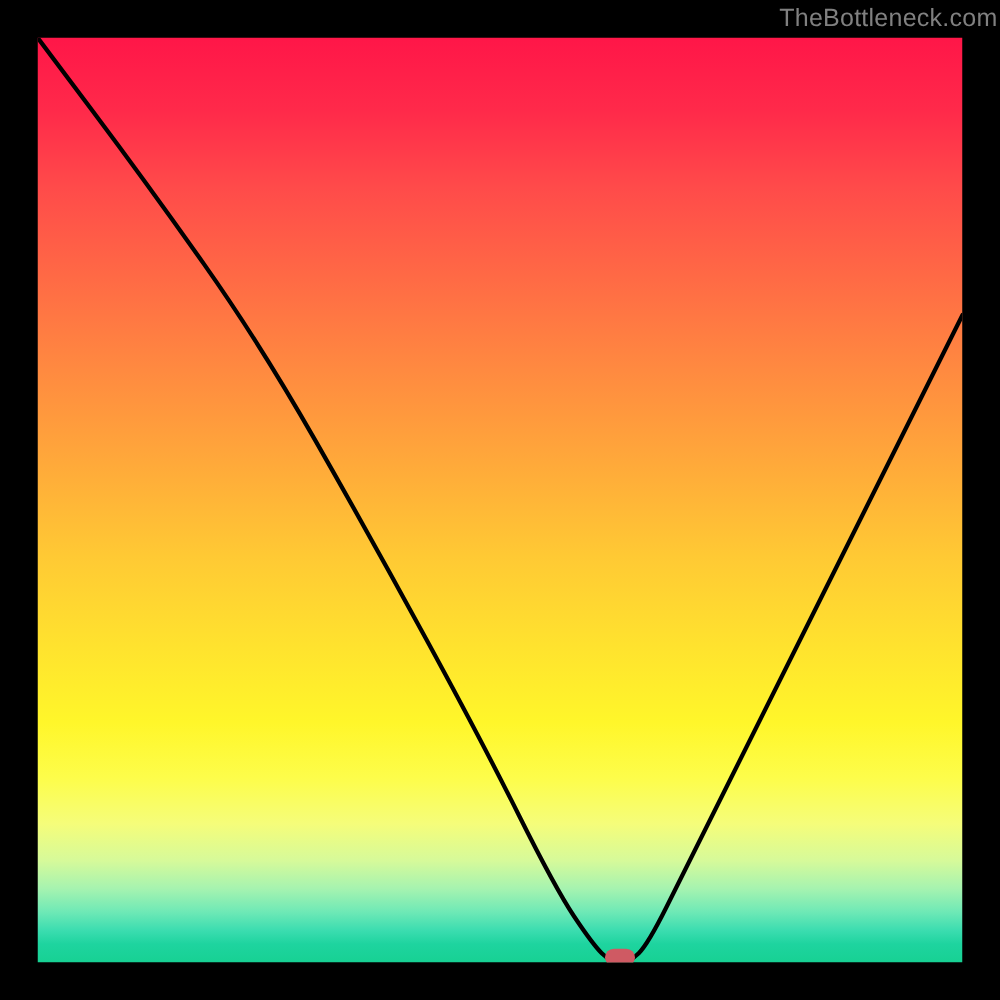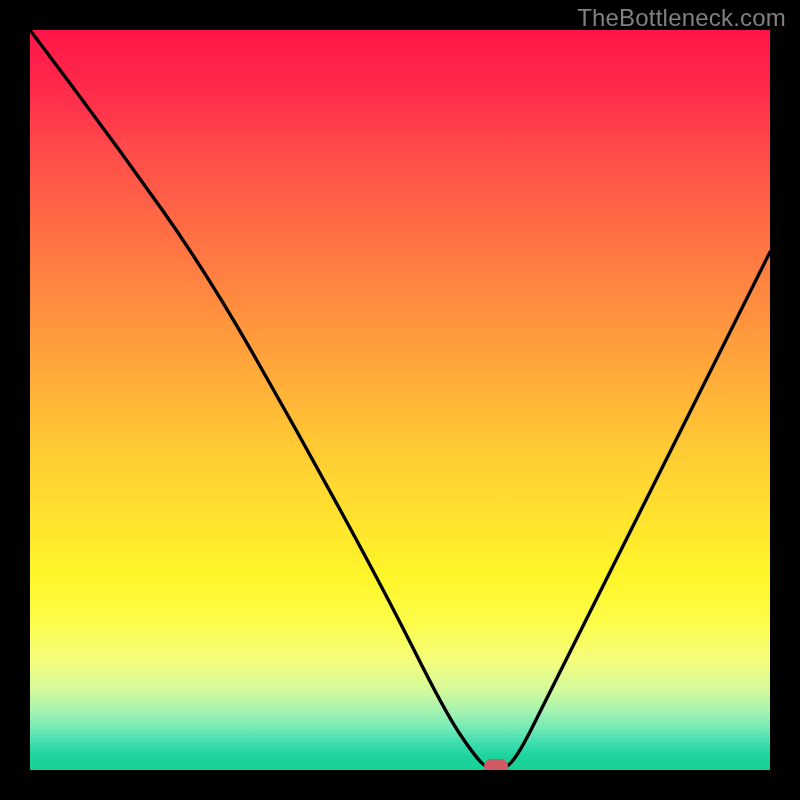--- a/index.html
+++ b/index.html
@@ -13,23 +13,23 @@
   }
   .stage {
     position: relative;
     width: 800px;
     height: 800px;
     background: #000;
   }
   .watermark {
     position: absolute;
     top: 4px;
-    right: 14px;
+    right: 2px;
     color: #808080;
-    font-size: 24px;
+    font-size: 20px;
     font-weight: 500;
     letter-spacing: 0.2px;
     z-index: 10;
   }
   .plot-area {
     position: absolute;
     left: 30px;
     top: 30px;
     width: 740px;
     height: 740px;

